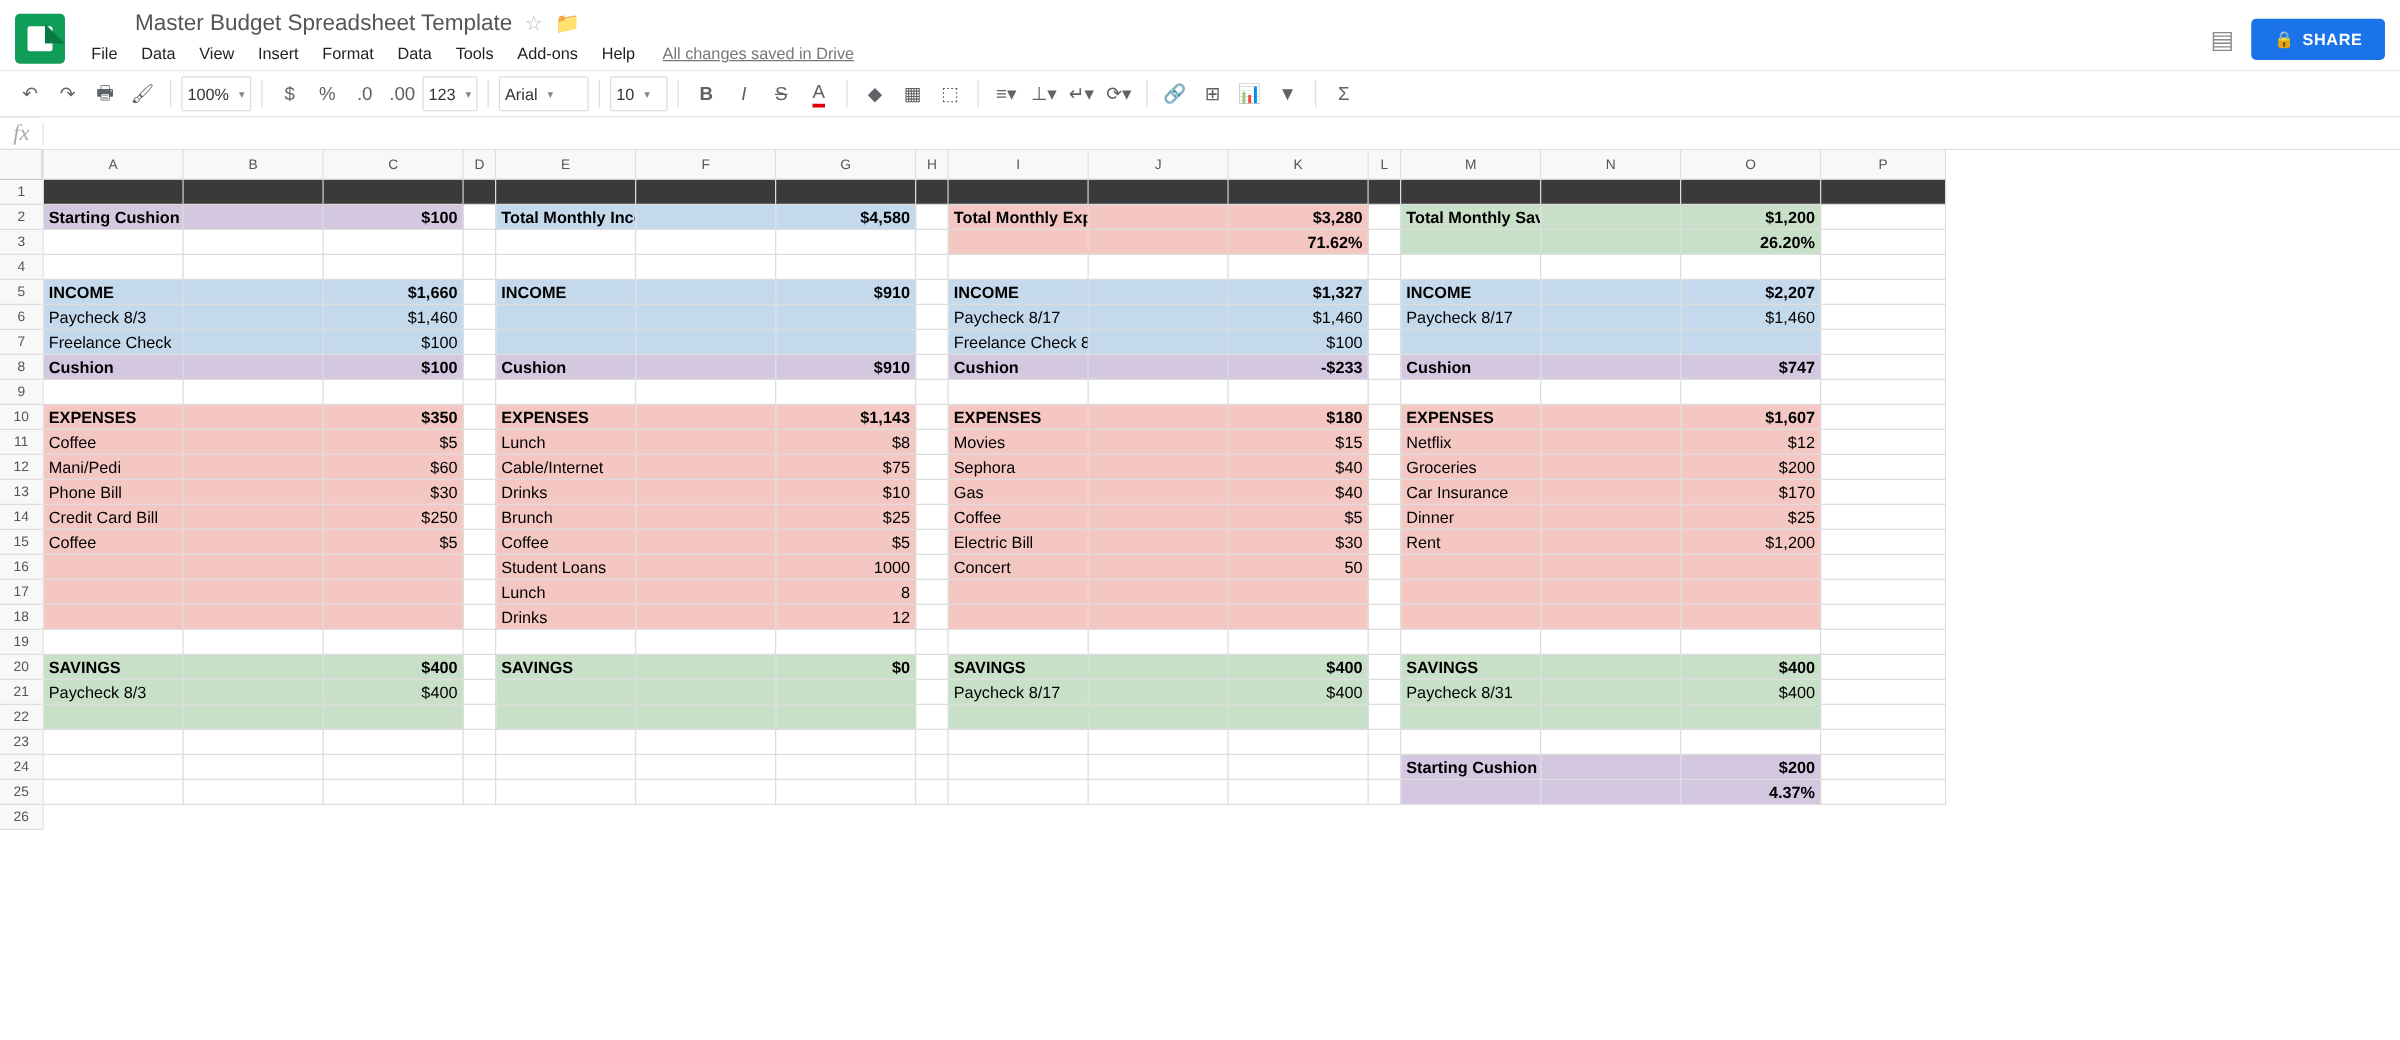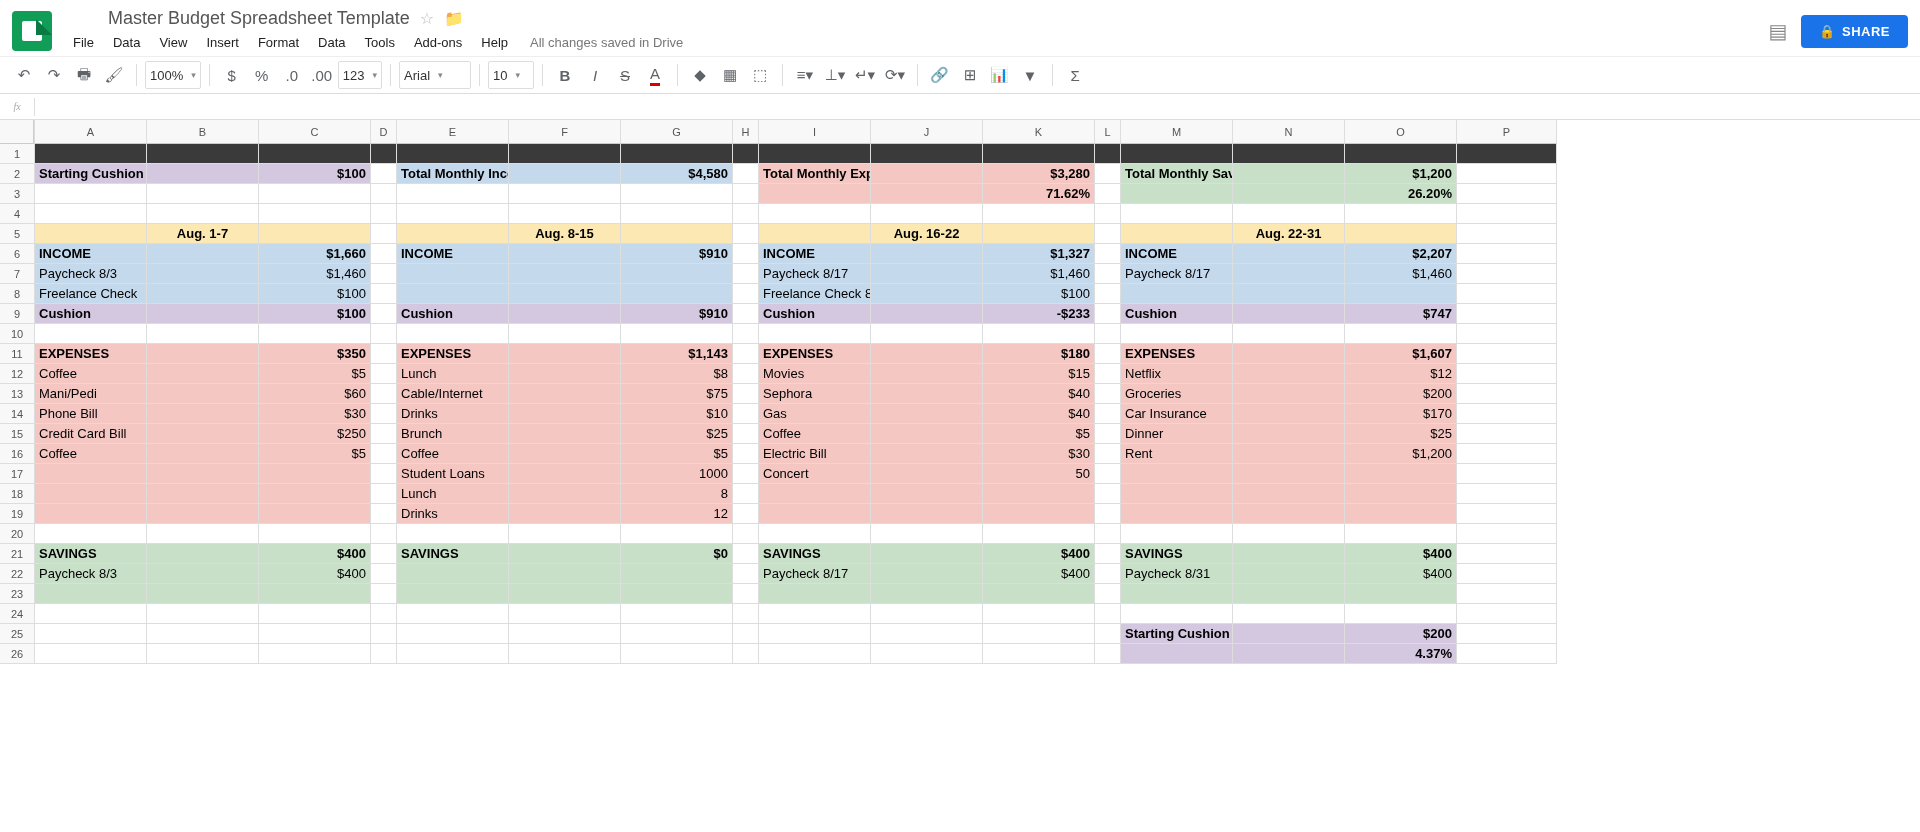--- a/index.html
+++ b/index.html
@@ -9,36 +9,36 @@
 .header { display:flex; align-items:center; padding:8px 12px 2px; }
 .logo { width:40px; height:40px; background:#0f9d58; border-radius:4px; position:relative; margin-right:12px; flex-shrink:0; }
 .logo::after { content:''; position:absolute; top:20%; right:0; width:40%; height:40%; background:#0a7a44; clip-path:polygon(0 0,100% 100%,0 100%); }
 .logo::before { content:''; position:absolute; inset:25%; background:#fff; border-radius:2px; }
 .title-block { flex:1; }
 .title-row { display:flex; align-items:center; gap:10px;margin-left:44px; }
 .doc-title { font-size:18px; color:#555; font-weight:400; }
 .star-icon,.folder-icon { color:#bbb; font-size:16px; cursor:pointer; }
 .menu-row { display:flex; align-items:center; gap:1px; margin-top:2px; }
 .menu-item { padding:4px 9px; color:#222; font-size:13px; cursor:pointer; }
-.save-status { margin-left:12px; color:#777; font-size:13px; }
+.save-status { margin-left:12px; color:#777; text-decoration:underline; font-size:13px; }
 .header-right { display:flex; align-items:center; gap:14px; }
 .comments-icon { color:#888; font-size:20px; cursor:pointer; }
 .share-btn { background:#1a73e8; color:#fff; border:none; border-radius:4px; padding:9px 18px; font-size:13px; font-weight:600; letter-spacing:.5px; display:flex; align-items:center; gap:6px; cursor:pointer; }
 
 
 .toolbar { display:flex; align-items:center; padding:4px 10px; border-bottom:1px solid #ddd; border-top:1px solid #eee; gap:2px; }
 .tbtn { width:28px; height:28px; display:flex; align-items:center; justify-content:center; color:#5f6368; cursor:pointer; border-radius:2px; font-size:15px; }
 .tsep { width:1px; height:22px; background:#ddd; margin:0 6px; }
 .tselect { height:28px; border:1px solid #ddd; border-radius:2px; padding:0 4px; display:flex; align-items:center; gap:6px; cursor:pointer; font-size:13px; color:#333; }
 .tselect::after { content:'▾'; color:#888; font-size:9px; margin-left:2px; }
 .textcolor-bar { border-bottom:3px solid #d00; padding-bottom:1px; }
 
 
 .formula-bar { display:flex; align-items:center; border-bottom:1px solid #ddd; height:26px; }
-.fx-label { width:34px; text-align:center; color:#aaa; font-style:italic; font-family:serif; font-size:10px; }
+.fx-label { width:34px; text-align:center; color:#aaa; font-style:italic; font-family:serif; font-size:18px; }
 .fx-sep { width:1px; height:18px; background:#ddd; }
 .fx-input { flex:1; height:100%; border:none; outline:none; padding:0 8px; font-size:13px; }
 
 
 .grid { display:flex; }
 .rowheads { display:flex; flex-direction:column; border-right:1px solid #ddd; }
 .corner { width:34px; height:24px; background:#f8f8f8; border-bottom:1px solid #ccc; border-right:1px solid #ccc; }
 .rowhead { width:34px; height:20px; background:#f8f8f8; border-bottom:1px solid #ddd; display:flex; align-items:center; justify-content:center; font-size:11px; color:#555; }
 .sheet { overflow:auto; }
 .colheads { display:flex; height:24px; }
@@ -267,38 +267,20 @@
           <div class="cell cI"></div>
           <div class="cell cJ"></div>
           <div class="cell cK"></div>
           <div class="cell cL"></div>
           <div class="cell cM"></div>
           <div class="cell cN"></div>
           <div class="cell cO"></div>
           <div class="cell cP"></div>
         </div>
         <div class="row">
-          <div class="cell cA yellow"></div>
-          <div class="cell cB yellow center bold">Aug. 1-7</div>
-          <div class="cell cC yellow"></div>
-          <div class="cell cD"></div>
-          <div class="cell cE yellow"></div>
-          <div class="cell cF yellow center bold">Aug. 8-15</div>
-          <div class="cell cG yellow"></div>
-          <div class="cell cH"></div>
-          <div class="cell cI yellow"></div>
-          <div class="cell cJ yellow center bold">Aug. 16-22</div>
-          <div class="cell cK yellow"></div>
-          <div class="cell cL"></div>
-          <div class="cell cM yellow"></div>
-          <div class="cell cN yellow center bold">Aug. 22-31</div>
-          <div class="cell cO yellow"></div>
-          <div class="cell cP"></div>
-        </div>
-        <div class="row">
           <div class="cell cA blue bold">INCOME</div>
           <div class="cell cB blue"></div>
           <div class="cell cC blue right bold">$1,660</div>
           <div class="cell cD"></div>
           <div class="cell cE blue bold">INCOME</div>
           <div class="cell cF blue"></div>
           <div class="cell cG blue right bold">$910</div>
           <div class="cell cH"></div>
           <div class="cell cI blue bold">INCOME</div>
           <div class="cell cJ blue"></div>

